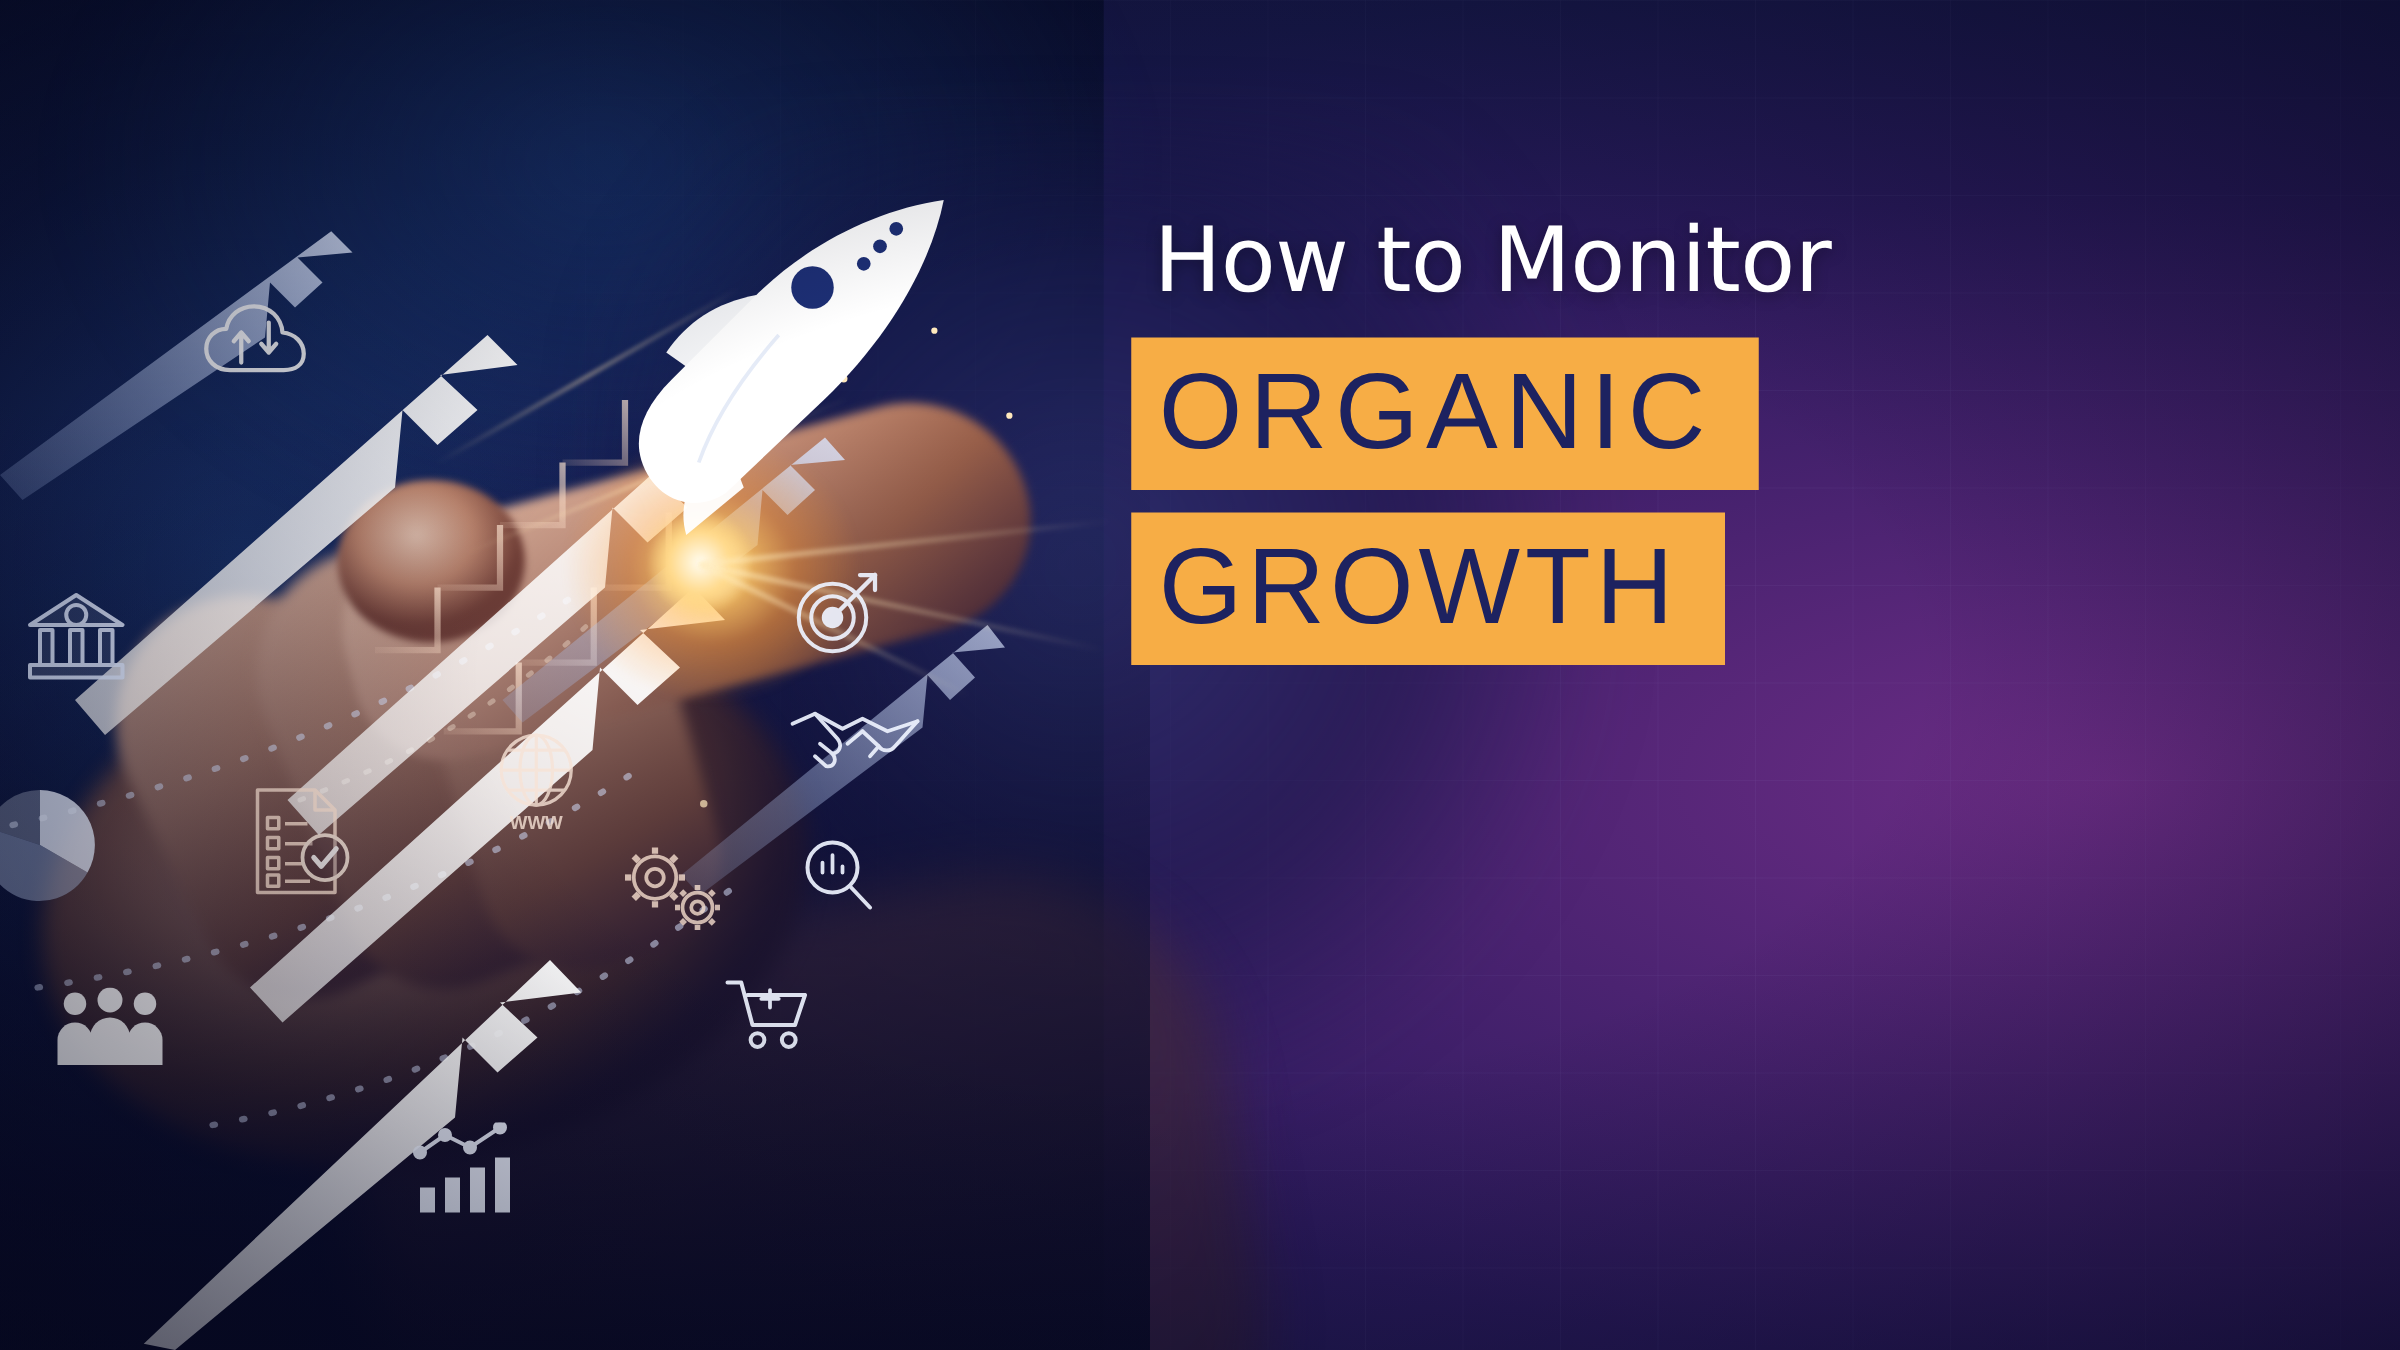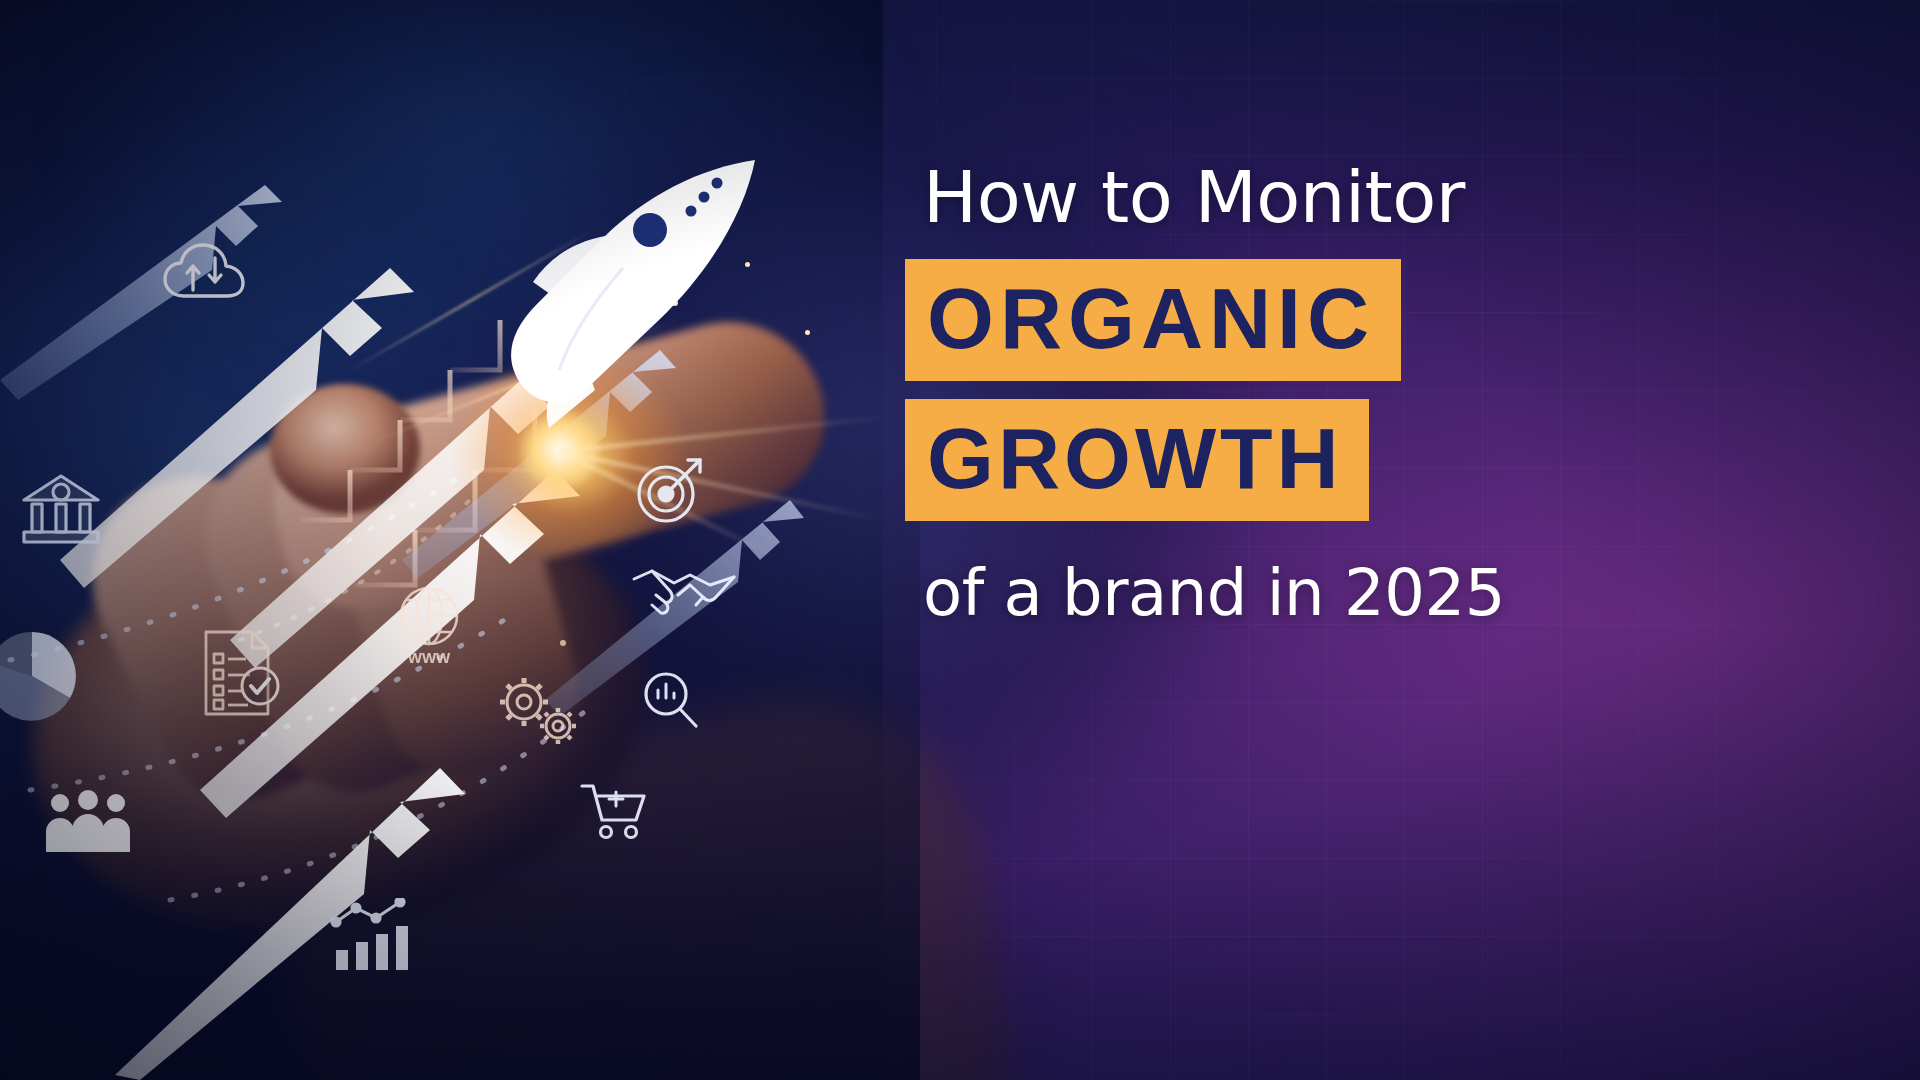--- a/index.html
+++ b/index.html
@@ -111,32 +111,32 @@
   .spark{position:absolute;border-radius:50%;background:#ffe9bd;filter:blur(.6px);}
 
   
   .arrows{position:absolute;inset:0;}
 
   
   .ico{position:absolute;color:#eaf1ff;opacity:.92;}
   .ico.warm{color:#f3d6c6;opacity:.8;}
 
   
-  .headline{position:absolute;left:905px;top:161px;width:950px;}
+  .headline{position:absolute;left:905px;top:172px;width:950px;}
   .line-top{
     color:#ffffff;font-size:72px;line-height:1;font-weight:400;letter-spacing:-0.5px;
     font-family:"DejaVu Sans","Liberation Sans",sans-serif;
     text-shadow:0 2px 12px rgba(0,0,0,.35);
     margin:0 0 26px 18px;
   }
   .hl{
     display:inline-block;background:#f7ad45;color:#1d2260;
     font-family:"Liberation Sans","DejaVu Sans",sans-serif;
-    font-weight:700;letter-spacing:2px;line-height:1;
-    padding:16px 26px 20px 22px;margin-bottom:18px;
+    font-weight:400;letter-spacing:2px;line-height:1;
+    padding:16px 37px 20px 22px;margin-bottom:18px;
   }
   .hl-organic{font-size:86px;letter-spacing:6px;}
   .hl-marketing{font-size:86px;letter-spacing:3px;}
   .hl-growth{font-size:86px;letter-spacing:4px;}
   .line-bottom{
     color:#ffffff;font-size:64px;line-height:1;font-weight:400;letter-spacing:-0.5px;
     font-family:"DejaVu Sans","Liberation Sans",sans-serif;
     text-shadow:0 2px 12px rgba(0,0,0,.35);
     margin:22px 0 0 18px;
   }
@@ -409,16 +409,15 @@
   <div class="bg-vign"></div>
 
   <div class="headline">
     <div class="line-top">How to Monitor</div>
 
     <div><span class="hl hl-organic">ORGANIC</span></div>
 
 
     <div><span class="hl hl-growth">GROWTH</span></div>
 
-    <div class="line-bottom">of a brand in 2025</div>
   </div>
 
 </div>
 
 </body></html>

